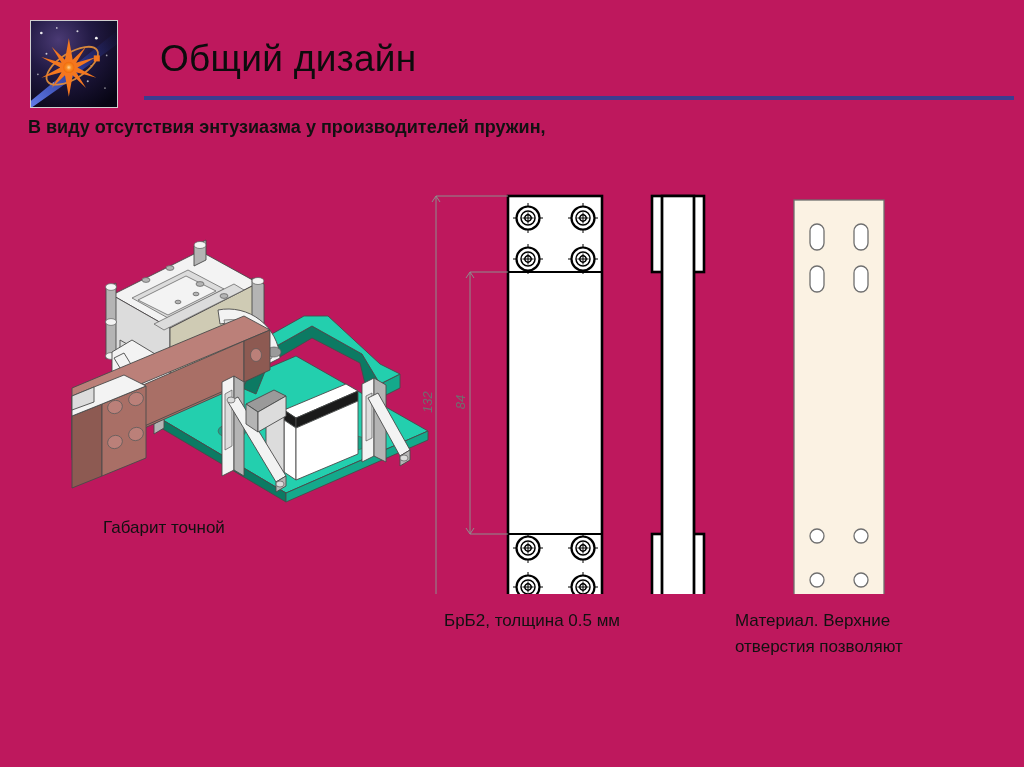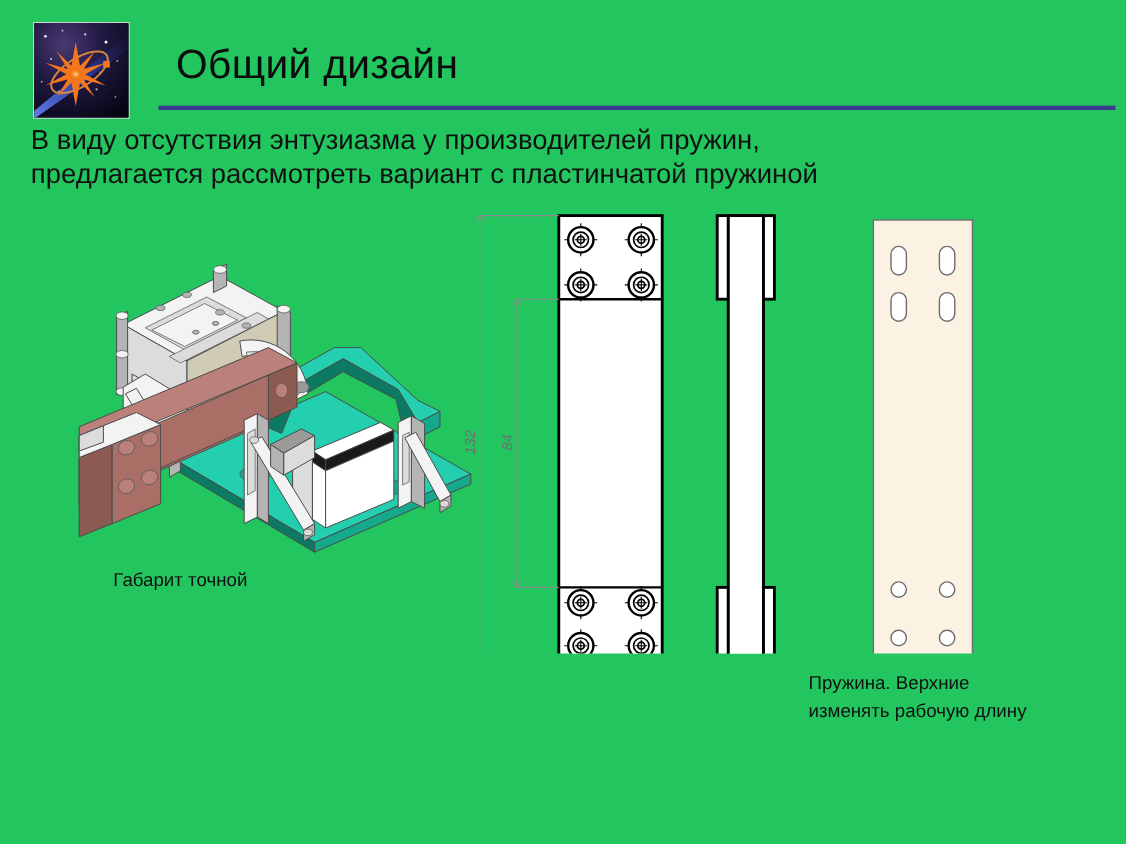--- a/index.html
+++ b/index.html
@@ -9,21 +9,21 @@
     background: #ffffff;
   }
   body {
     font-family: "Liberation Sans", sans-serif;
     color: #000000;
   }
   #slide {
     position: relative;
     width: 1024px;
     height: 767px;
-    background: #22c55e;
+    background: #be185d;
     overflow: hidden;
   }
 
   
   #logo {
     position: absolute;
     left: 30px;
     top: 20px;
     width: 86px;
     height: 86px;
@@ -52,23 +52,23 @@
     height: 4px;
     background: #3c3c8f;
   }
 
   
   #intro {
     position: absolute;
     left: 28px;
     top: 112px;
     width: 970px;
-    font-size: 25px;
+    font-size: 18px;
     line-height: 31px;
-    font-weight: 400;
+    font-weight: 700;
     color: #111111;
   }
   #intro .ln { display: block; white-space: nowrap; }
 
   
   #cad-render {
     position: absolute;
     left: 28px;
     top: 188px;
     width: 405px;
@@ -162,21 +162,20 @@
         <circle cx="0" cy="0" r="6.5" fill="url(#coreGlow)"></circle>
       </g>
     </svg>
   </div>
 
   <div id="page-title">Общий дизайн</div>
   <div id="title-rule"></div>
 
   <div id="intro">
     <span class="ln">В виду отсутствия энтузиазма у производителей пружин,</span>
-    <span class="ln">предлагается рассмотреть вариант с пластинчатой пружиной</span>
   </div>
 
   <div id="cad-render">
     <svg viewBox="0 0 405 322" xmlns="http://www.w3.org/2000/svg" aria-hidden="true">
       <defs>
         <style>
           .ol   { stroke:#4a4a4a; stroke-width:0.9; stroke-linejoin:round; }
           .olt  { stroke:#5a5a5a; stroke-width:0.7; stroke-linejoin:round; }
           .mlt  { fill:#f3f3f3; }
           .mmd  { fill:#dcdcdc; }
@@ -422,20 +421,21 @@
 
         <circle class="slot" cx="397" cy="354" r="7"></circle>
         <circle class="slot" cx="441" cy="354" r="7"></circle>
         <circle class="slot" cx="397" cy="398" r="7"></circle>
         <circle class="slot" cx="441" cy="398" r="7"></circle>
       </g>
     </svg>
   </div>
 
   <div id="assembly-caption" class="dwg-caption">
+    <span class="ln">БрБ2, толщина 0.5 мм</span>
   </div>
 
   <div id="spring-caption" class="dwg-caption">
-    <span class="ln">Пружина. Верхние</span>
-    <span class="ln">изменять рабочую длину</span>
+    <span class="ln">Материал. Верхние</span>
+    <span class="ln">отверстия позволяют</span>
   </div>
 
 </div>
 
 </body></html>

